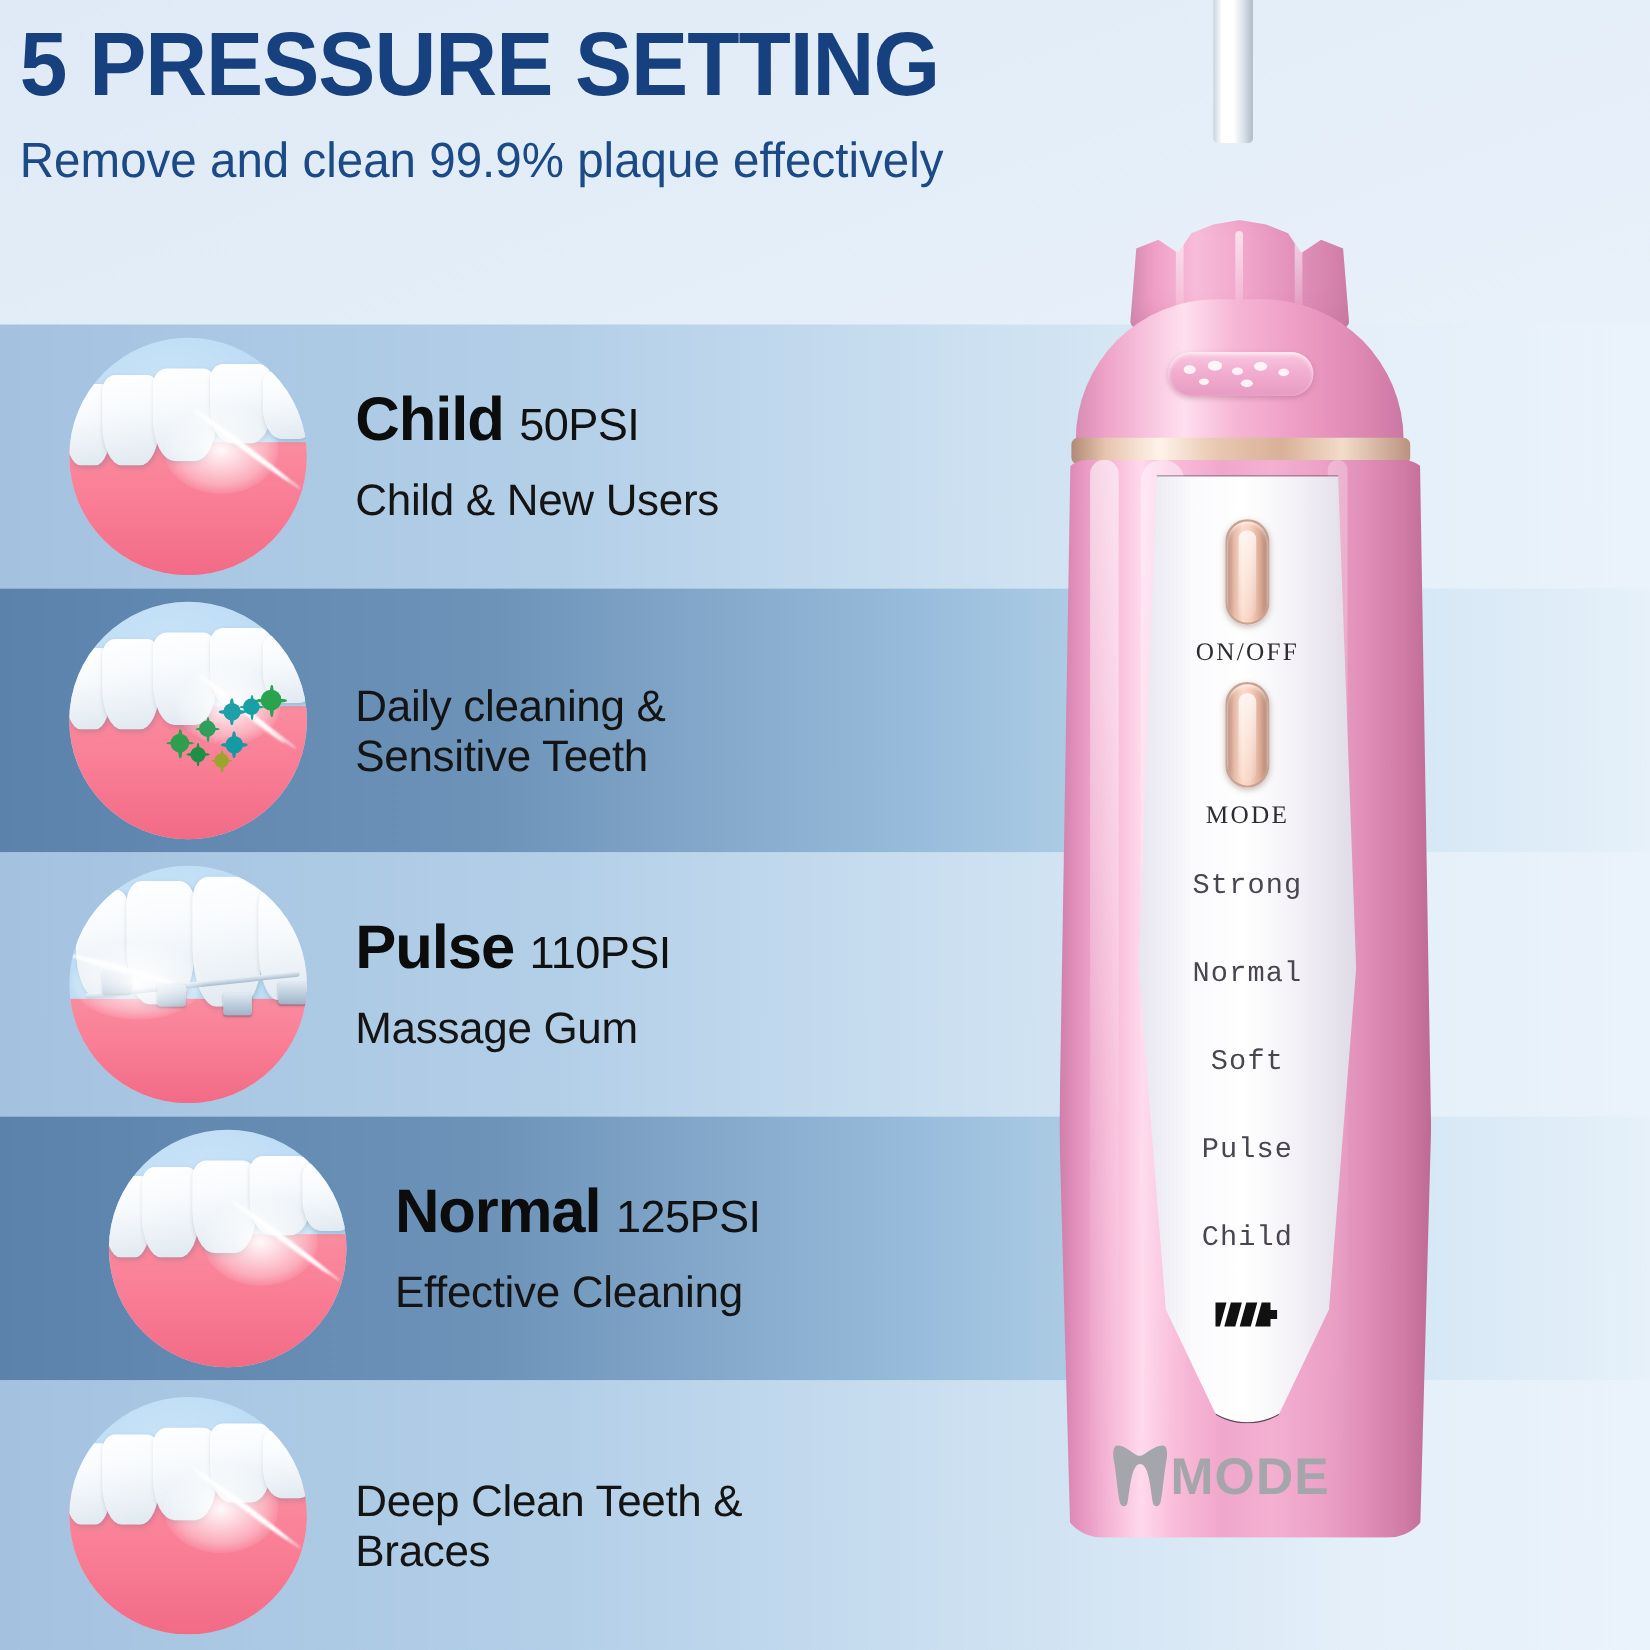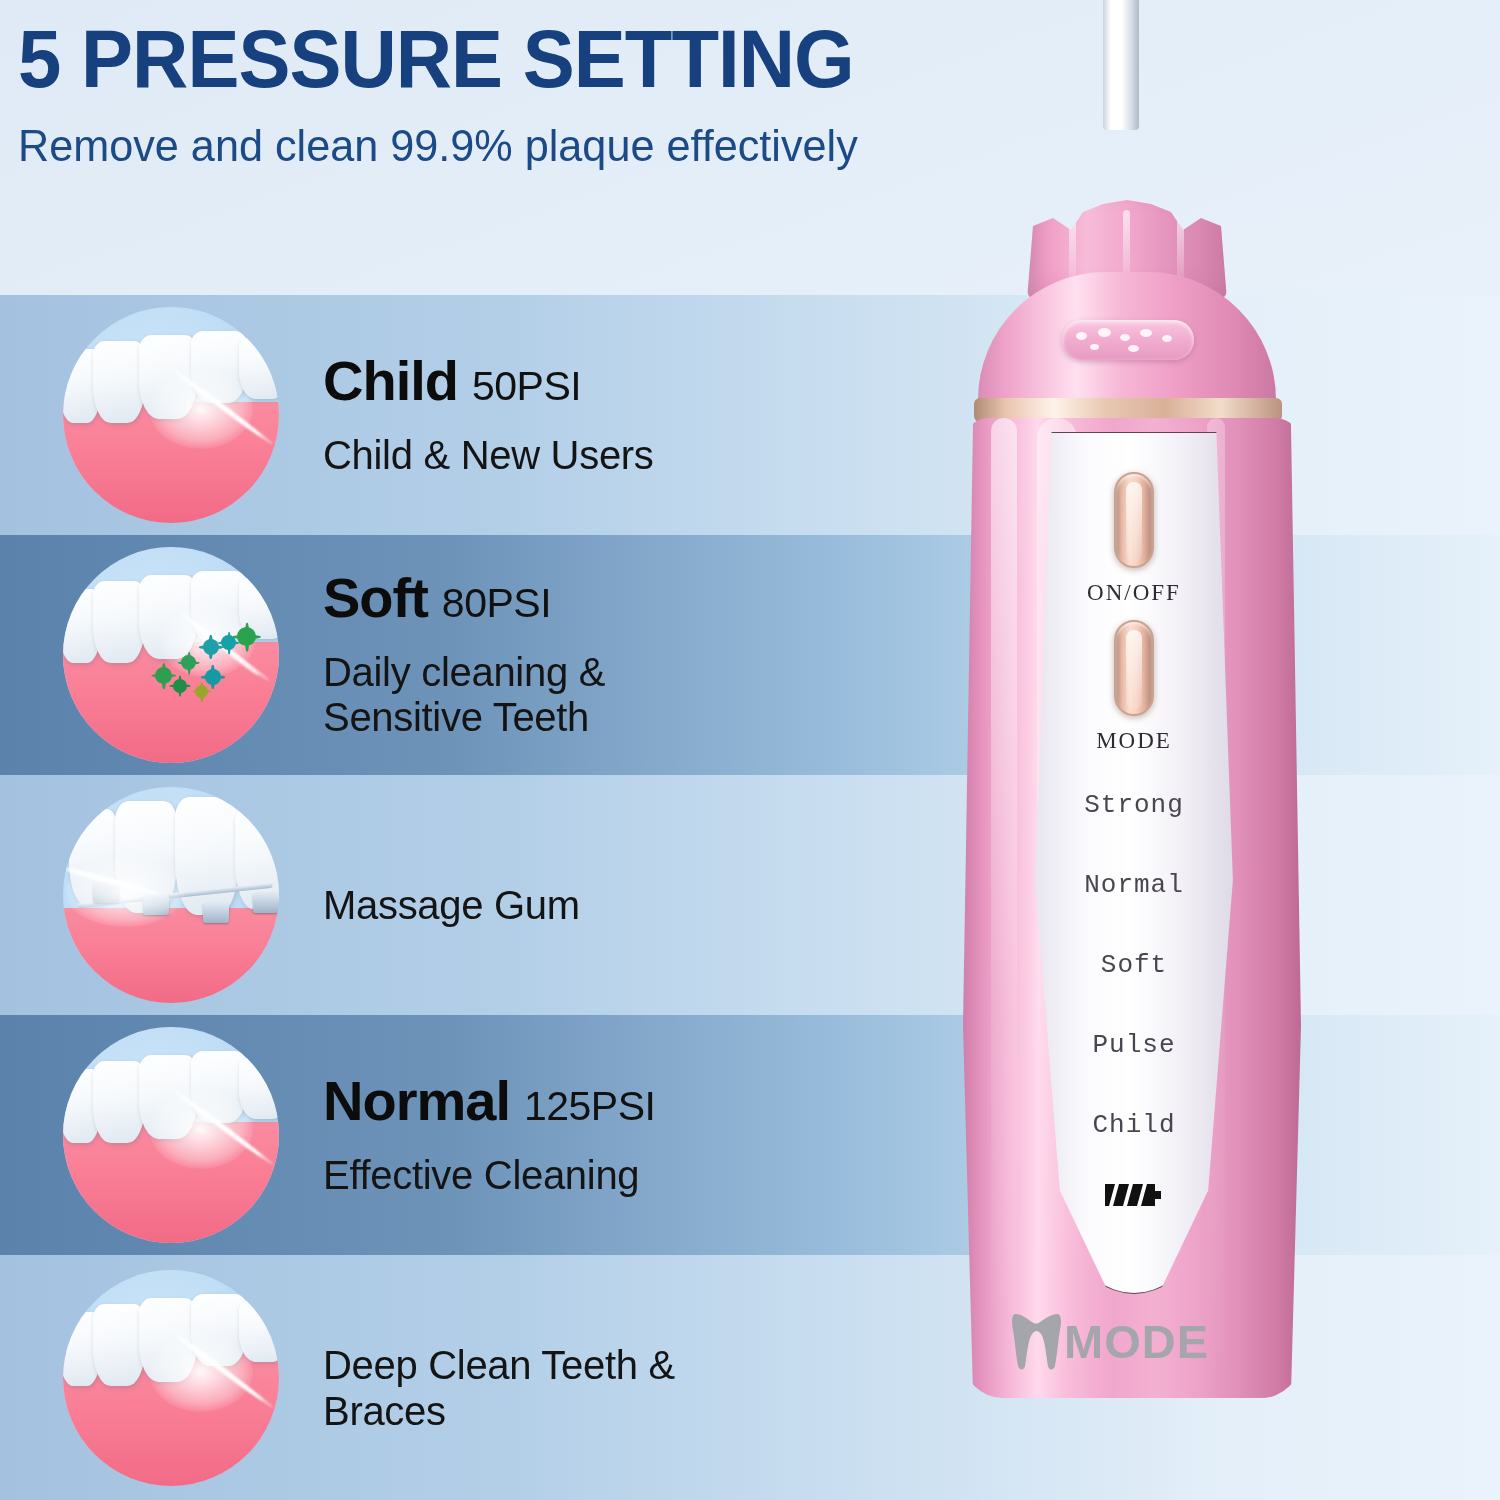--- a/index.html
+++ b/index.html
@@ -194,45 +194,45 @@
         <div class="germ" style="left: 92px; top: 120px; width: 17px; height: 17px; background: rgb(47, 158, 79);"></div>
         <div class="germ" style="left: 110px; top: 132px; width: 14px; height: 14px; background: rgb(31, 143, 70);"></div>
         <div class="germ" style="left: 118px; top: 108px; width: 15px; height: 15px; background: rgb(47, 160, 91);"></div>
         <div class="germ" style="left: 132px; top: 138px; width: 13px; height: 13px; background: rgb(154, 166, 42);"></div>
         <div class="germ" style="left: 140px; top: 92px; width: 16px; height: 16px; background: rgb(31, 159, 168);"></div>
         <div class="germ" style="left: 158px; top: 88px; width: 15px; height: 15px; background: rgb(23, 160, 166);"></div>
         <div class="germ" style="left: 142px; top: 122px; width: 16px; height: 16px; background: rgb(21, 154, 163);"></div>
         <div class="germ" style="left: 174px; top: 80px; width: 19px; height: 19px; background: rgb(42, 163, 79);"></div>
       </div>
       <div class="text">
-        <div class="line1"><span class="mode-name">Soft</span><span class="psi">80PSI</span></div>
         <div class="desc" style="white-space: pre-line;">Daily cleaning &amp;
 Sensitive Teeth</div>
       </div>
     </div>
     <div class="row" style="top: 480px; height: 240px;">
       <div class="thumb">
         <div class="gum low"></div>
         <div class="tooth" style="left: 6px; top: 22px; width: 48px; height: 96px;"></div>
         <div class="tooth" style="left: 52px; top: 14px; width: 62px; height: 112px;"></div>
         <div class="tooth" style="left: 112px; top: 10px; width: 64px; height: 118px;"></div>
         <div class="tooth" style="left: 172px; top: 18px; width: 52px; height: 104px;"></div>
         <div class="wire" style="left: 14px; top: 106px; width: 196px; transform: rotate(-6deg);"></div>
         <div class="bracket" style="left: 30px; top: 96px; width: 26px; height: 20px;"></div>
         <div class="bracket" style="left: 80px; top: 108px; width: 26px; height: 20px;"></div>
         <div class="bracket" style="left: 140px; top: 116px; width: 26px; height: 20px;"></div>
         <div class="bracket" style="left: 190px; top: 106px; width: 26px; height: 20px;"></div>
         <div class="spray" style="left: 2px; top: 70px; width: 120px; height: 70px;"></div>
         <div class="jet" style="left: 0px; top: 78px; width: 99.4585px; height: 6px; transform-origin: 0px 50%; transform: rotate(15.1541deg);"></div>
       </div>
       <div class="text">
+        <div class="line1"><span class="mode-name">Pulse</span><span class="psi">110PSI</span></div>
         <div class="desc" style="white-space: pre-line;">Massage Gum</div>
       </div>
     </div>
-    <div class="row" style="top: 720px; height: 240px;">
+    <div class="row" style="top: 720px; height: 240px; padding-left: 36px;">
       <div class="thumb">
         <div class="gum"></div>
         <div class="tooth" style="left: -4px; top: 42px; width: 42px; height: 74px;"></div>
         <div class="tooth" style="left: 30px; top: 34px; width: 52px; height: 82px;"></div>
         <div class="tooth" style="left: 76px; top: 28px; width: 58px; height: 84px;"></div>
         <div class="tooth" style="left: 128px; top: 24px; width: 56px; height: 72px;"></div>
         <div class="tooth" style="left: 176px; top: 30px; width: 50px; height: 62px;"></div>
         <div class="spray" style="left: 86px; top: 62px; width: 104px; height: 80px;"></div>
         <div class="jet" style="left: 200px; top: 128px; width: 110px; height: 5px; transform-origin: 0px 50%; transform: rotate(-143.13deg);"></div>
         <div class="jet" style="left: 210px; top: 136px; width: 110px; height: 3px; transform-origin: 0px 50%; transform: rotate(-143.13deg);"></div>

